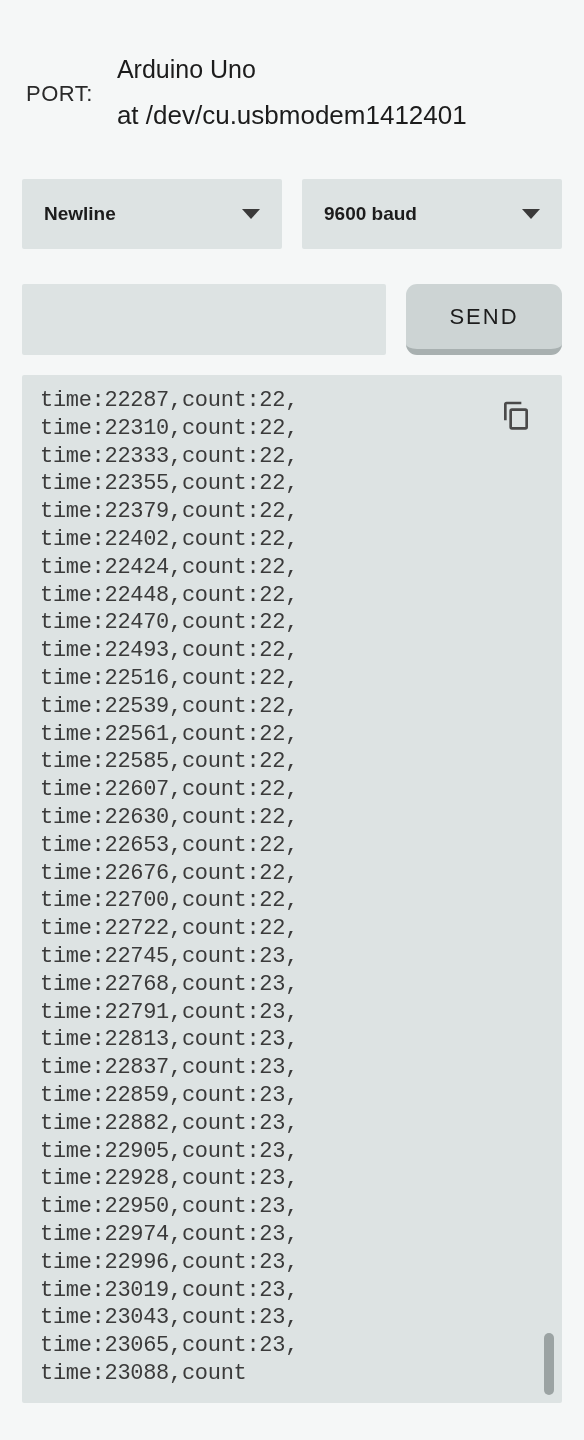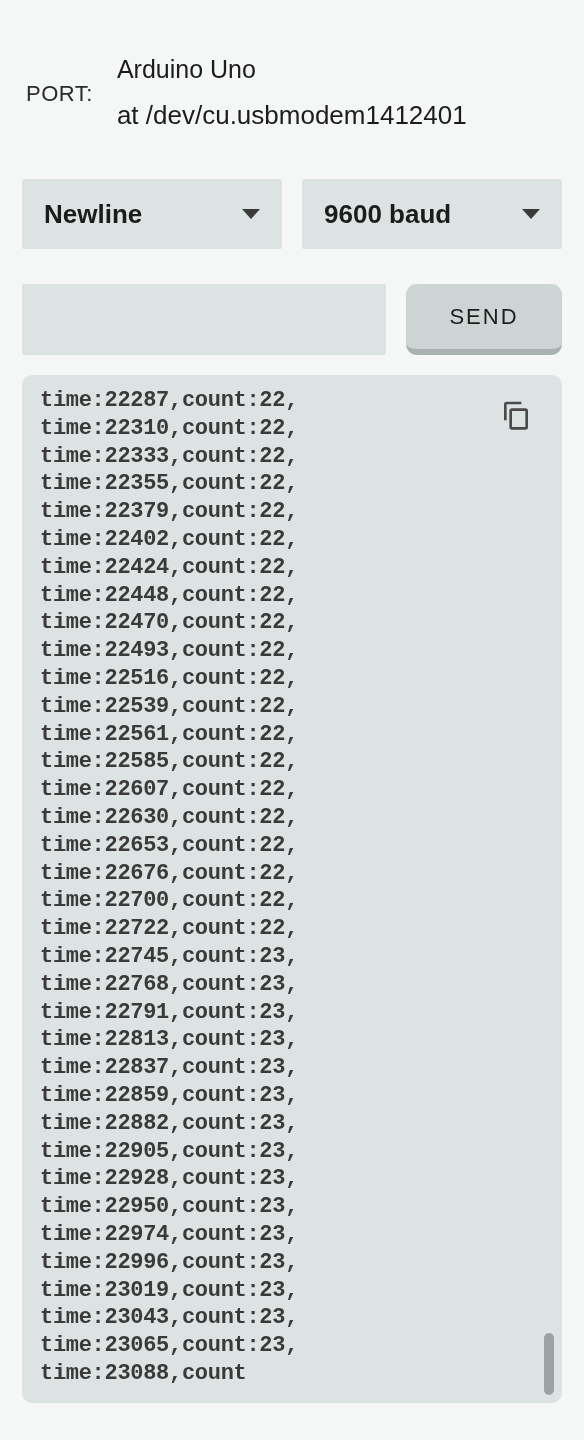--- a/index.html
+++ b/index.html
@@ -55,21 +55,21 @@
       border: none;
       height: 70px;
       display: flex;
       align-items: center;
       justify-content: space-between;
       padding: 0 22px;
       cursor: pointer;
       border-radius: 2px;
     }
     .dropdown-label {
-      font-size: 26px;
+      font-size: 19px;
       font-weight: 600;
       color: #1c1c1c;
     }
     .dropdown-arrow {
       width: 0;
       height: 0;
       border-left: 9px solid transparent;
       border-right: 9px solid transparent;
       border-top: 10px solid #3a3a3a;
     }
@@ -97,23 +97,22 @@
       font-weight: 500;
       letter-spacing: 2px;
       color: #1c1c1c;
       cursor: pointer;
       border-radius: 11px;
     }
     .output-panel {
       background: #dde3e3;
       position: relative;
       padding: 12px 18px;
-      border-radius: 10px;
+      border-radius: 2px;
       height: 1028px;
-      font-weight: bold;
     }
     .copy-icon-btn {
       position: absolute;
       top: 24px;
       right: 30px;
       width: 32px;
       height: 32px;
       cursor: pointer;
       background: none;
       border: none;

